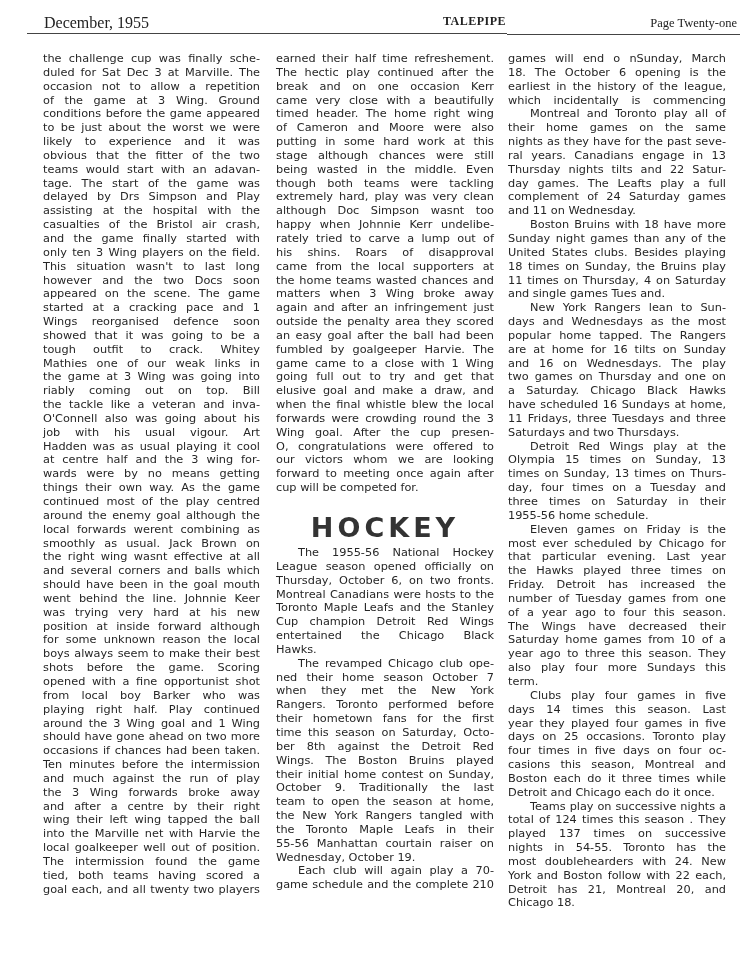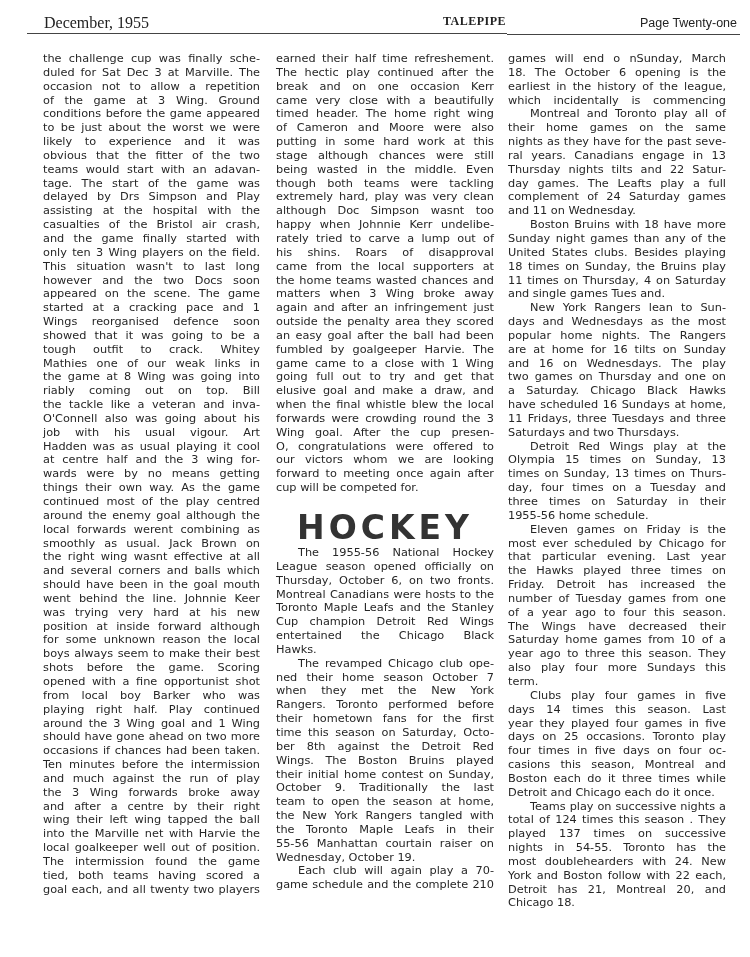--- a/index.html
+++ b/index.html
@@ -1,31 +1,31 @@
 <!DOCTYPE html>
 <html><head>
 <meta charset="utf-8">
 <style>
   html, body { margin: 0; padding: 0; background: #ffffff; }
   body { width: 750px; height: 957px; position: relative; overflow: hidden; font-family: "DejaVu Sans", sans-serif; color: #222; }
   .header { position: absolute; top: 14px; left: 28px; width: 478px; height: 20px; }
   .hdr-left { position: absolute; left: 16px; top: 0; font-family: "Liberation Serif", serif; font-size: 16px; color: #222; }
   .hdr-center { position: absolute; left: 0; width: 478px; top: 0; text-align: right; font-family: "Liberation Serif", serif; font-size: 12px; font-weight: bold; letter-spacing: 0.5px; }
-  .hdr-right { position: absolute; right: -231px; top: 2px; font-family: Liberation Sans, sans-serif; font-size: 12.5px; }
+  .hdr-right { position: absolute; right: -231px; top: 2px; font-family: Liberation Serif, serif; font-size: 12.5px; }
   .rule { position: absolute; top: 33px; left: 27px; width: 480px; height: 1px; background: #444; }
   .rule2 { position: absolute; top: 34px; left: 507px; width: 233px; height: 1px; background: #444; }
   .col { position: absolute; top: 52px; font-size: 11.3px; line-height: 13.85px; color: #262626; }
   .col .ind { text-indent: 12px; }
   #c1 { left: 43px; width: 217px; }
   #c2 { left: 276px; width: 218px; }
   #c3 { left: 508px; width: 218px; }
   .line { display: block; text-align: justify; text-align-last: justify; white-space: nowrap; overflow: visible; }
   .line.last { text-align-last: left; }
   .line.ind { padding-left: 10px; }
-  .hockey { font-family: "DejaVu Sans", sans-serif; font-weight: bold; font-size: 33px; letter-spacing: 4px; text-align: center; color: #333; margin: 18px 0 3px 0; line-height: 30px; }
+  .hockey { font-family: "DejaVu Sans", sans-serif; font-weight: bold; font-size: 27px; letter-spacing: 4px; text-align: center; color: #333; margin: 18px 0 3px 0; line-height: 30px; }
 </style>
 </head>
 <body>
 
 <div class="header">
   <span class="hdr-left">December, 1955</span>
   <span class="hdr-center">TALEPIPE</span>
   <span class="hdr-right">Page Twenty-one</span>
 </div>
 <div class="rule"></div>
@@ -48,21 +48,21 @@
     <span class="line">and the game finally started with</span>
     <span class="line">only ten 3 Wing players on the field.</span>
     <span class="line">This situation wasn't to last long</span>
     <span class="line">however and the two Docs soon</span>
     <span class="line">appeared on the scene. The game</span>
     <span class="line">started at a cracking pace and 1</span>
     <span class="line">Wings reorganised defence soon</span>
     <span class="line">showed that it was going to be a</span>
     <span class="line">tough outfit to crack. Whitey</span>
     <span class="line">Mathies one of our weak links in</span>
-    <span class="line">the game at 8 Wing was going into</span>
+    <span class="line">the game at 3 Wing was going into</span>
     <span class="line">riably coming out on top. Bill</span>
     <span class="line">the tackle like a veteran and inva-</span>
     <span class="line">O'Connell also was going about his</span>
     <span class="line">job with his usual vigour. Art</span>
     <span class="line">Hadden was as usual playing it cool</span>
     <span class="line">at centre half and the 3 wing for-</span>
     <span class="line">wards were by no means getting</span>
     <span class="line">things their own way. As the game</span>
     <span class="line">continued most of the play centred</span>
     <span class="line">around the enemy goal although the</span>
@@ -174,21 +174,21 @@
     <span class="line">complement of 24 Saturday games</span>
     <span class="line last">and 11 on Wednesday.</span>
     <span class="line ind">Boston Bruins with 18 have more</span>
     <span class="line">Sunday night games than any of the</span>
     <span class="line">United States clubs. Besides playing</span>
     <span class="line">18 times on Sunday, the Bruins play</span>
     <span class="line">11 times on Thursday, 4 on Saturday</span>
     <span class="line last">and single games Tues and.</span>
     <span class="line ind">New York Rangers lean to Sun-</span>
     <span class="line">days and Wednesdays as the most</span>
-    <span class="line">popular home nights. The Rangers</span>
+    <span class="line">popular home tapped. The Rangers</span>
     <span class="line">are at home for 16 tilts on Sunday</span>
     <span class="line">and 16 on Wednesdays. The play</span>
     <span class="line">two games on Thursday and one on</span>
     <span class="line">a Saturday. Chicago Black Hawks</span>
     <span class="line">have scheduled 16 Sundays at home,</span>
     <span class="line">11 Fridays, three Tuesdays and three</span>
     <span class="line last">Saturdays and two Thursdays.</span>
     <span class="line ind">Detroit Red Wings play at the</span>
     <span class="line">Olympia 15 times on Sunday, 13</span>
     <span class="line">times on Sunday, 13 times on Thurs-</span>

